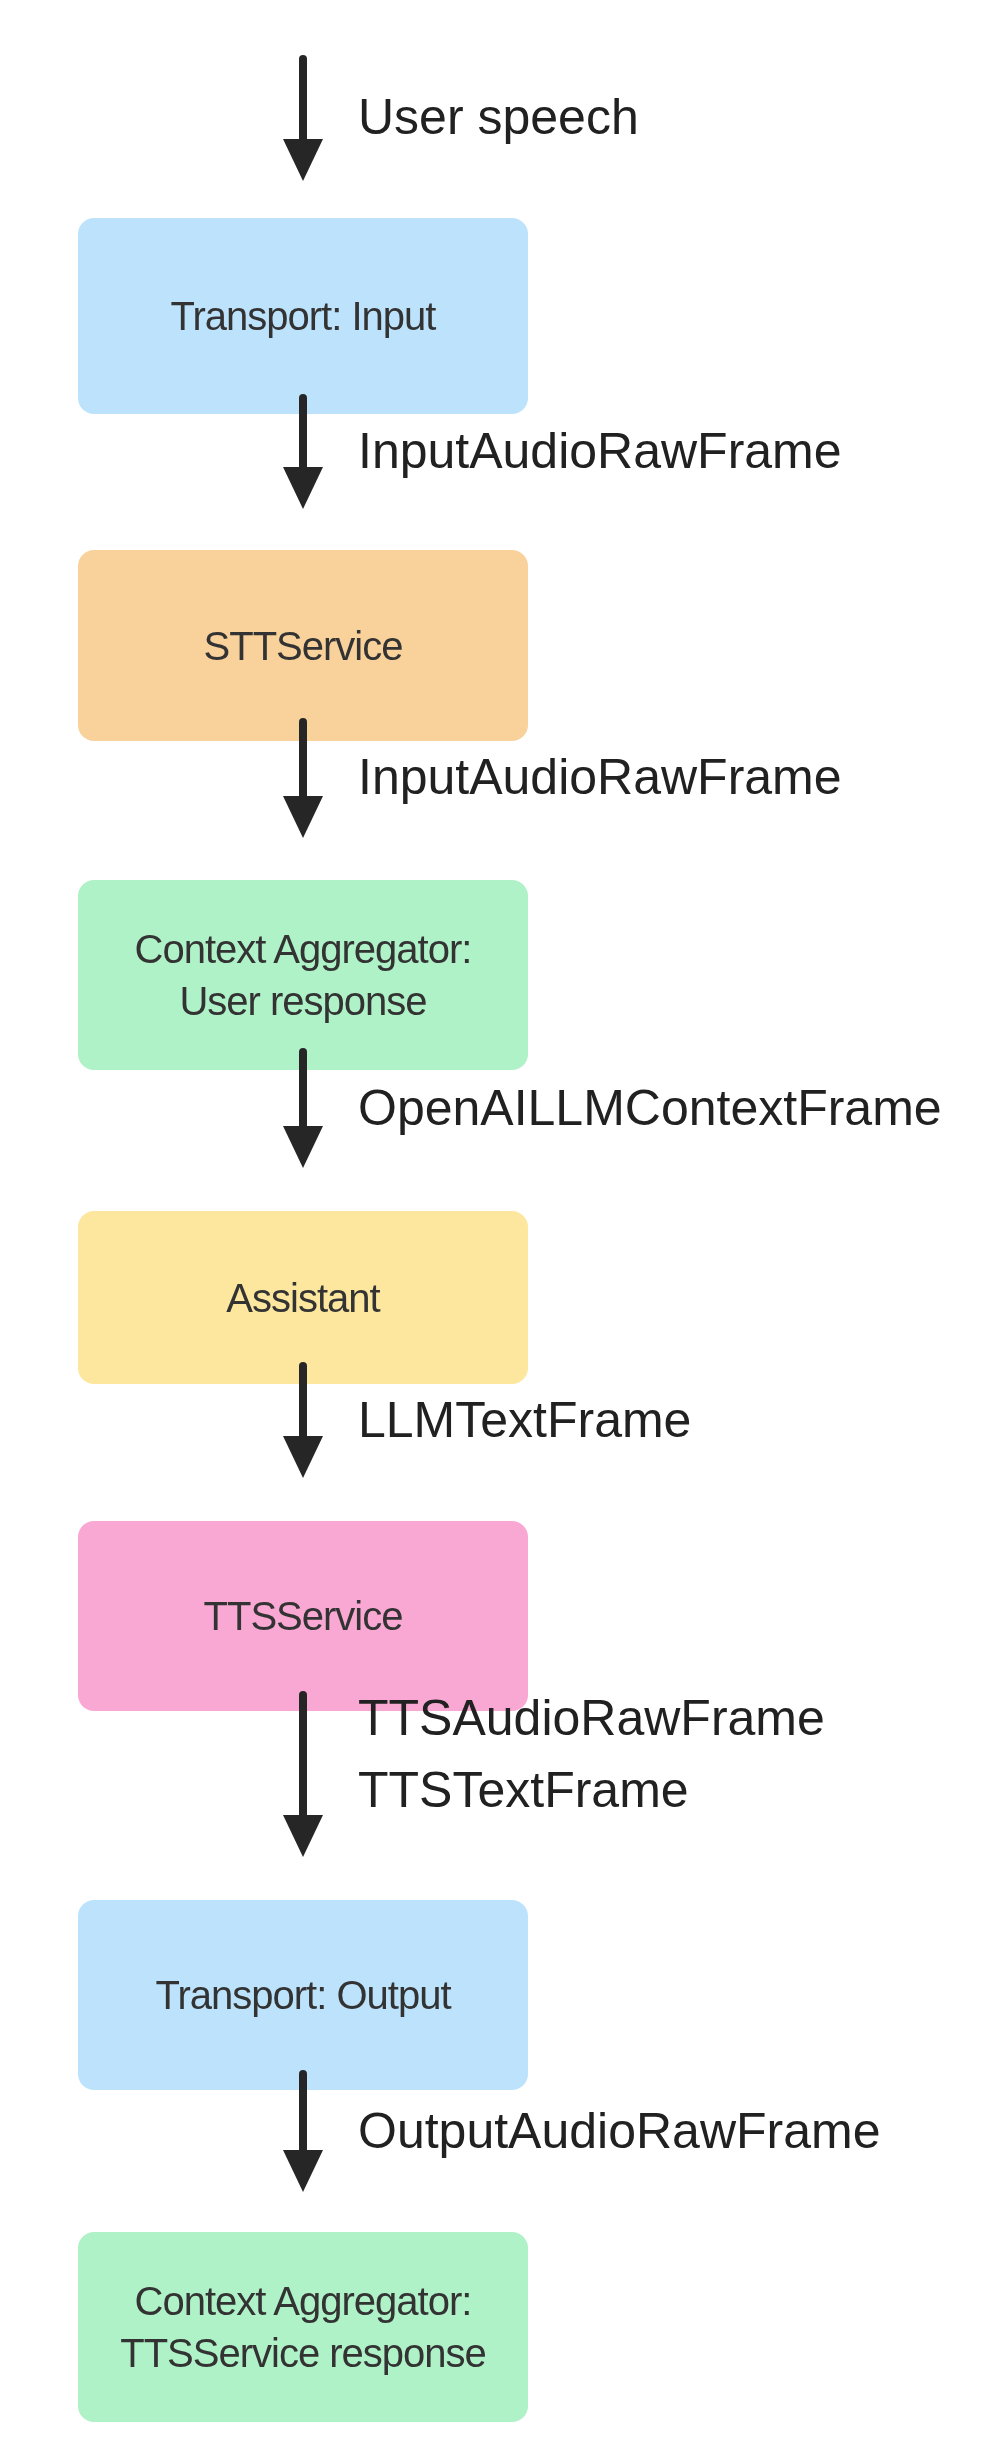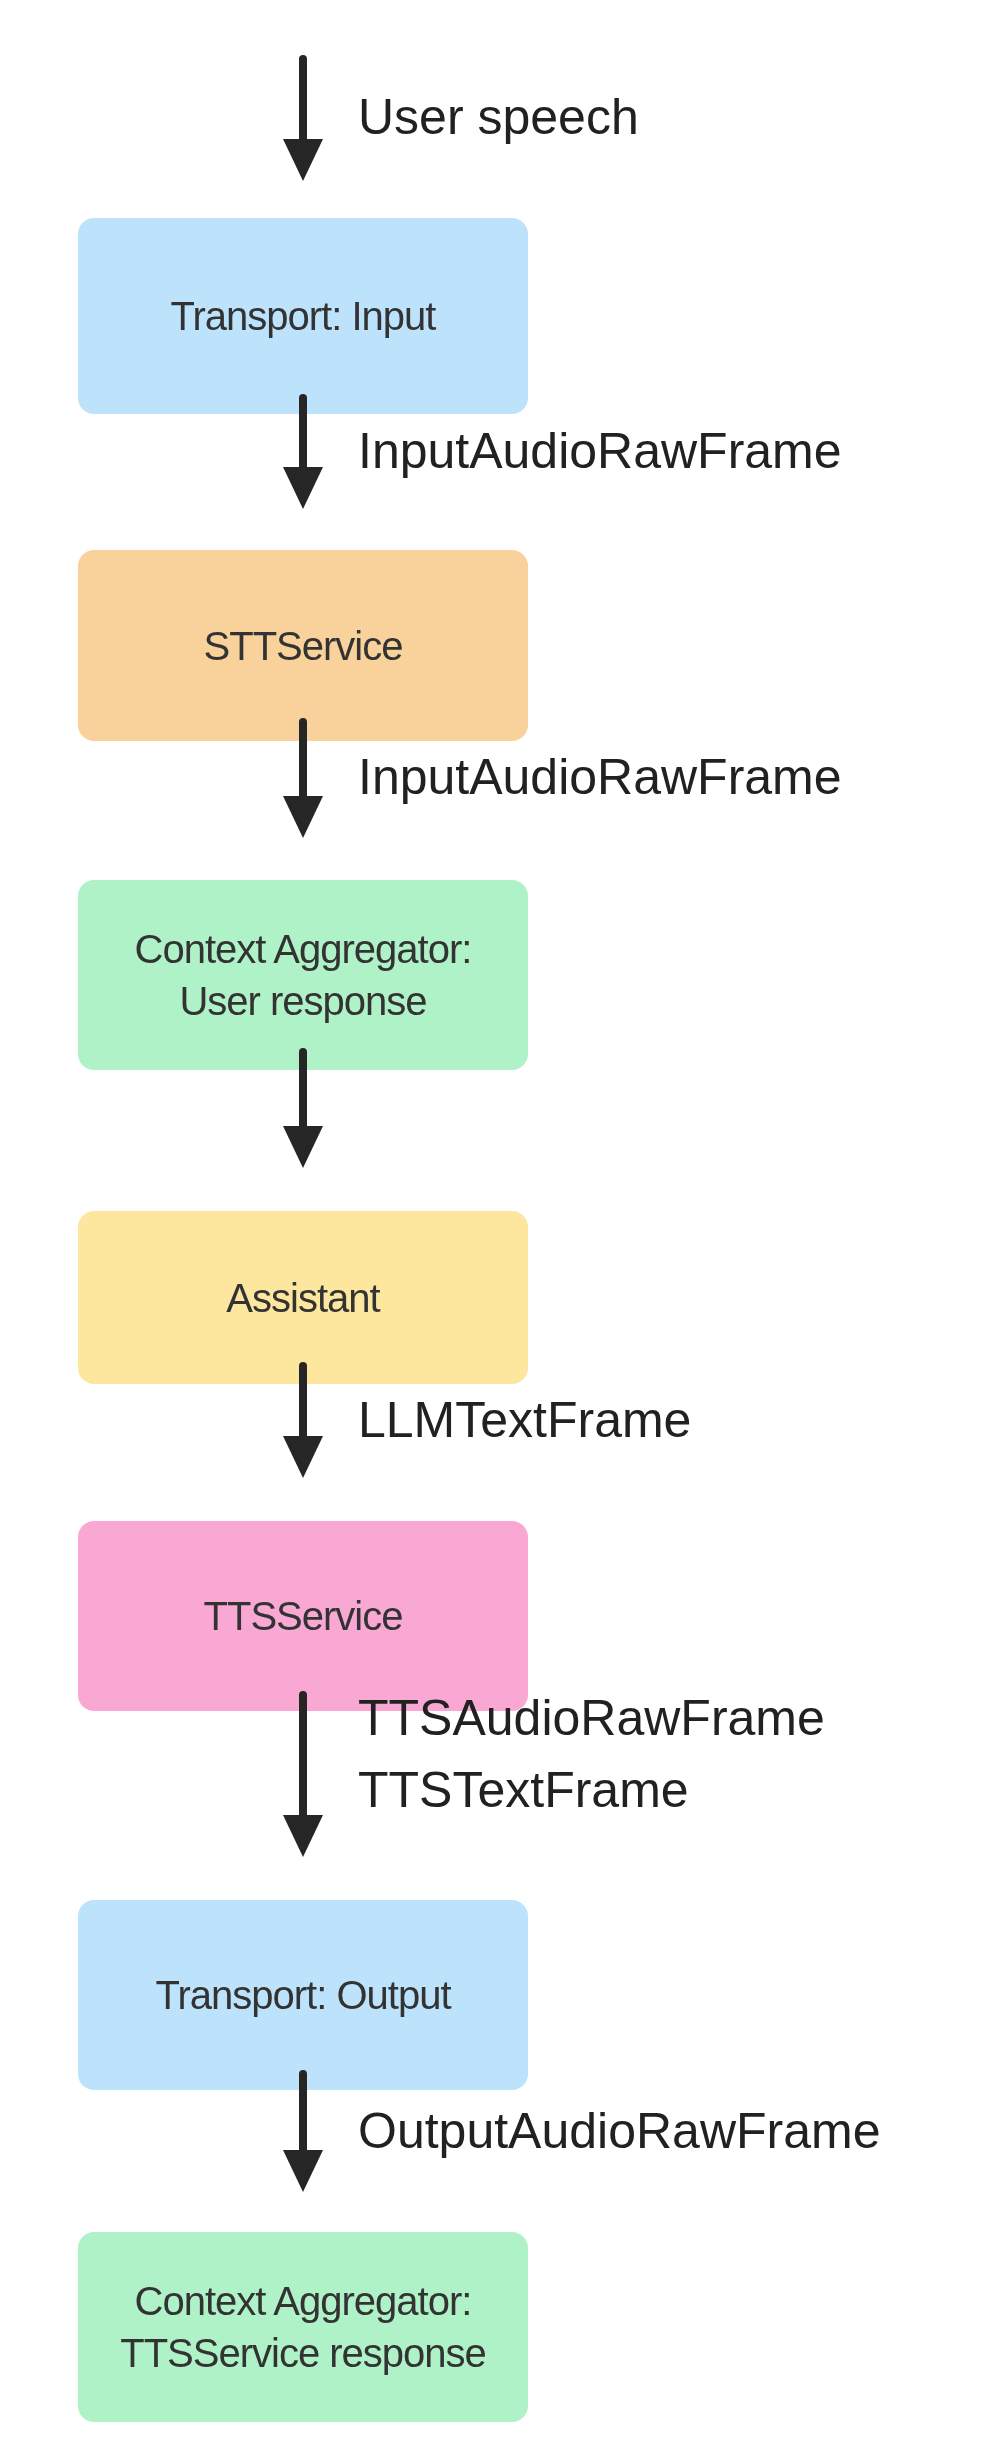--- a/index.html
+++ b/index.html
@@ -98,20 +98,23 @@
   <div class="edge-label" style="top:741px">
     <span>InputAudioRawFrame</span>
   </div>
 
   <div class="node" style="top: 848px; height: 190px; background-color: rgb(175, 242, 200);">
     <span>Context Aggregator:</span>
     <span>User response</span>
   </div>
 
   <div class="arrow" style="top:1048px;height:120px"></div>
+  <div class="edge-label" style="top:1072px">
+    <span>OpenAILLMContextFrame</span>
+  </div>
 
   <div class="node" style="top: 1179px; height: 173px; background-color: rgb(253, 231, 158);">
     <span>Assistant</span>
   </div>
 
   <div class="arrow" style="top:1362px;height:116px"></div>
   <div class="edge-label" style="top:1384px">
     <span>LLMTextFrame</span>
   </div>
 

